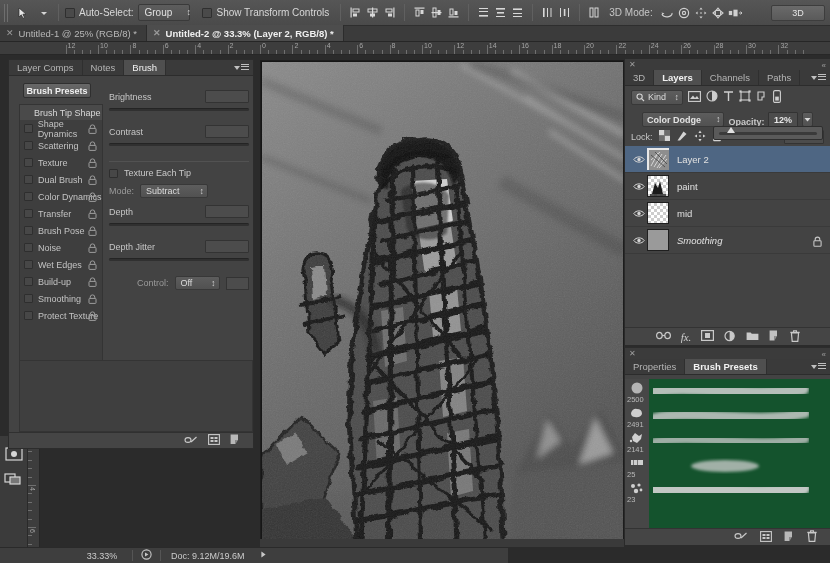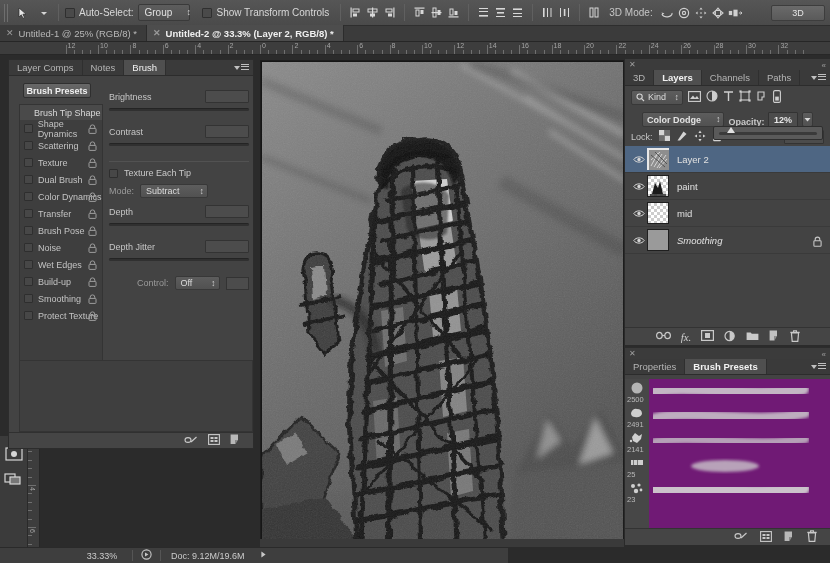--- a/index.html
+++ b/index.html
@@ -183,21 +183,21 @@
   .lock-ico { position:absolute; right:8px; top:9px; }
   .lp-footer { position:absolute; left:0; bottom:0; width:206px; height:18px; background:#454545;
     border-top:1px solid #333; display:flex; align-items:center; justify-content:center; gap:10px; }
 
   
   .bpre-panel { position:absolute; left:624px; top:347px; width:206px; height:198px;
     background:#434343; border-left:1px solid #2a2a2a; border-top:1px solid #2c2c2c; }
   .bpre-size { height:26px; display:flex; align-items:center; padding:0 6px; position:relative; }
   .bpre-track { position:absolute; left:6px; top:22px; width:158px; height:3px; background:#303030; border-radius:2px;}
   .bpre-valbox { position:absolute; left:88px; top:5px; width:50px;height:13px;background:#4c4c4c;border:1px solid #333;}
-  .bpre-list { position:absolute; left:0; top:31px; width:206px; height:150px; background:#701a75;
+  .bpre-list { position:absolute; left:0; top:31px; width:206px; height:150px; background:#14532d;
     overflow:hidden; }
   .bpre-numcol { position:absolute; left:0; top:0; width:24px; height:150px; background:#474747;}
   .bpre-item { position:relative; height:25px; }
   .bpre-num { position:absolute; left:2px; bottom:0px; font-size:7.5px; color:#b9b9b9; }
   .bpre-tip { position:absolute; left:3px; top:2px; width:18px; height:14px; }
   .bpre-stroke { position:absolute; left:28px; top:1px; }
   .bpre-footer { position:absolute; left:0; bottom:0; width:206px; height:17px; background:#454545;
     border-top:1px solid #333; display:flex; align-items:center; justify-content:flex-end; gap:12px; padding-right:14px;}
 
   

